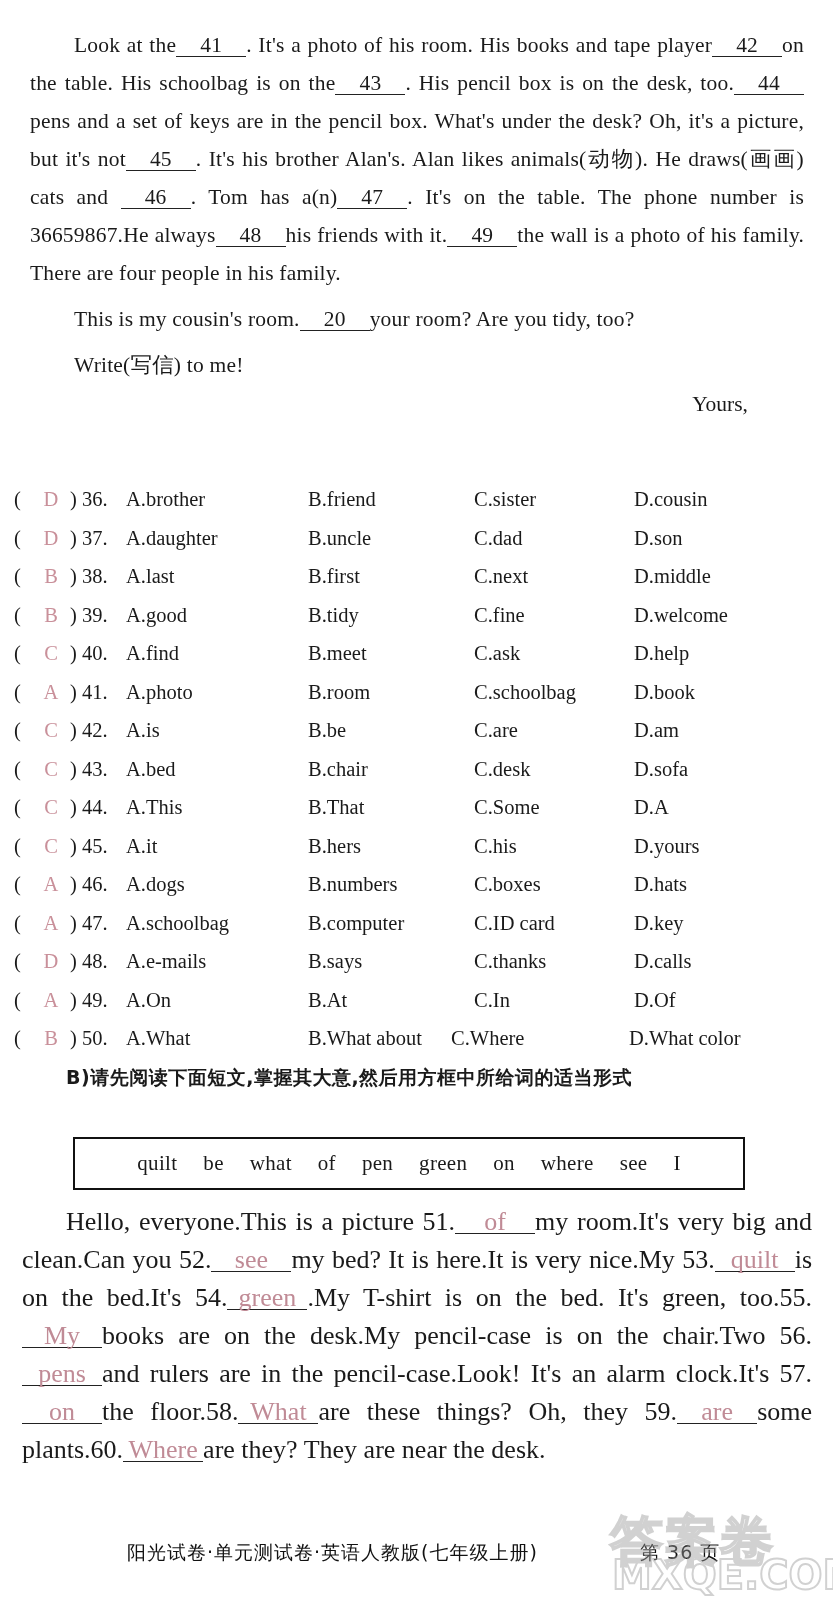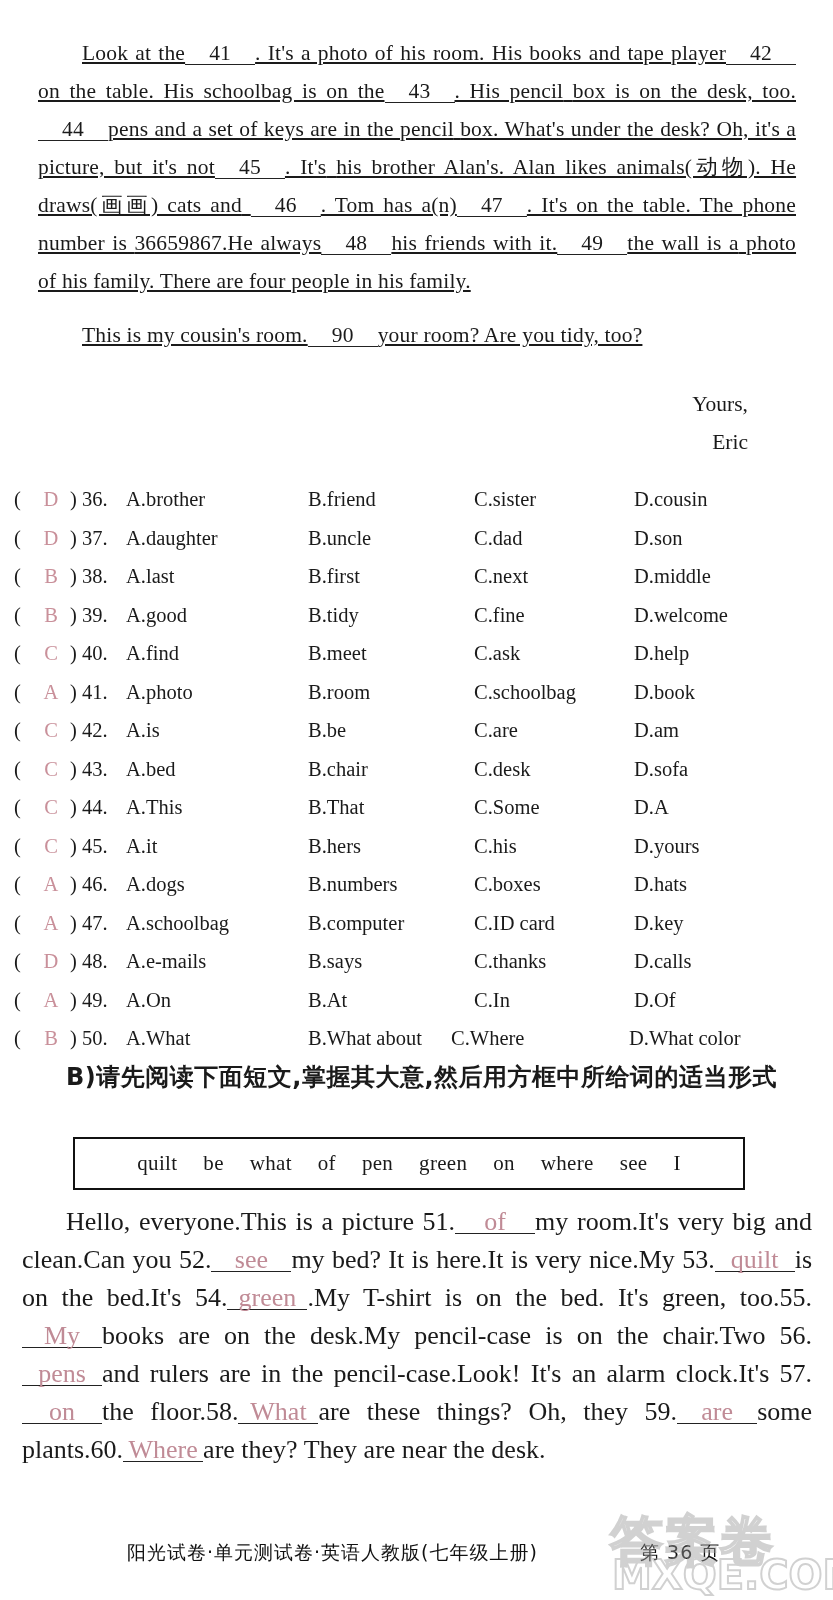--- a/index.html
+++ b/index.html
@@ -29,21 +29,21 @@
     position: absolute;
     left: 22px;
     top: 18px;
     width: 790px;
     font-size: 21.5px;
     line-height: 38px;
     text-align: justify;
     text-justify: inter-word;
     letter-spacing: 0.2px;
   }
-  .passage p { margin: 16px; text-decoration: underline; }
+  .passage p { margin: 8px; }
   .indent { display: inline-block; width: 44px; }
 
   .blank {
     display: inline-block;
     border-bottom: 1.5px solid #222;
     text-align: center;
     vertical-align: baseline;
     min-width: 62px;
     padding: 0 4px;
     line-height: 26px;
@@ -94,21 +94,21 @@
   
   .mc-row.wide .mc-c { left: 437px; }
   .mc-row.wide .mc-d { left: 615px; }
 
   
   .sec-b {
     position: absolute;
     left: 22px;
     top: 1058px;
     width: 790px;
-    font-size: 24px;
+    font-size: 19px;
     line-height: 38px;
     font-family: "DejaVu Sans", sans-serif;
     font-weight: 600;
     letter-spacing: 0.5px;
   }
   .sec-b p { margin: 0; }
   .sec-b .indent2 { display: inline-block; width: 44px; }
 
   
   .wordbank {
@@ -227,26 +227,28 @@
       <span class="indent"></span><span>Look at the</span><span class="blank">41</span><span>. It's a photo of his room. His books and tape</span>
       <span>player</span><span class="blank">42</span><span>on the table. His schoolbag is on the</span><span class="blank">43</span><span>. His pencil</span>
       <span>box is on the desk, too.</span><span class="blank">44</span><span>pens and a set of keys are in the pencil</span>
       <span>box. What's under the desk? Oh, it's a picture, but it's not</span><span class="blank">45</span><span>. It's</span>
       <span>his brother Alan's. Alan likes animals(动物). He draws(画画) cats and</span>
       <span class="blank">46</span><span>. Tom has a(n)</span><span class="blank">47</span><span>. It's on the table. The phone number is</span>
       <span>36659867.He always</span><span class="blank">48</span><span>his friends with it.</span><span class="blank">49</span><span>the wall is a</span>
       <span>photo of his family. There are four people in his family.</span>
     </p>
     <p>
-      <span class="indent"></span><span>This is my cousin's room.</span><span class="blank">90</span><span>your room? Are you tidy, too?</span>
+      <span class="indent"></span><span>This is my cousin's room.</span><span class="blank">20</span><span>your room? Are you tidy, too?</span>
     </p>
+    <p>
+      <span class="indent"></span><span>Write(写信) to me!</span>
+    </p>
   </div>
 
   <div class="sign sign-yours">Yours,</div>
-  <div class="sign sign-eric">Eric</div>
 
   <div class="mc-list">
 
     <div class="mc-row">
       <span class="mc-paren-open">(</span>
       <span class="mc-ans">D</span>
       <span class="mc-paren-close">)</span>
       <span class="mc-num">36.</span>
       <span class="mc-a">A.brother</span>
       <span class="mc-b">B.friend</span>

